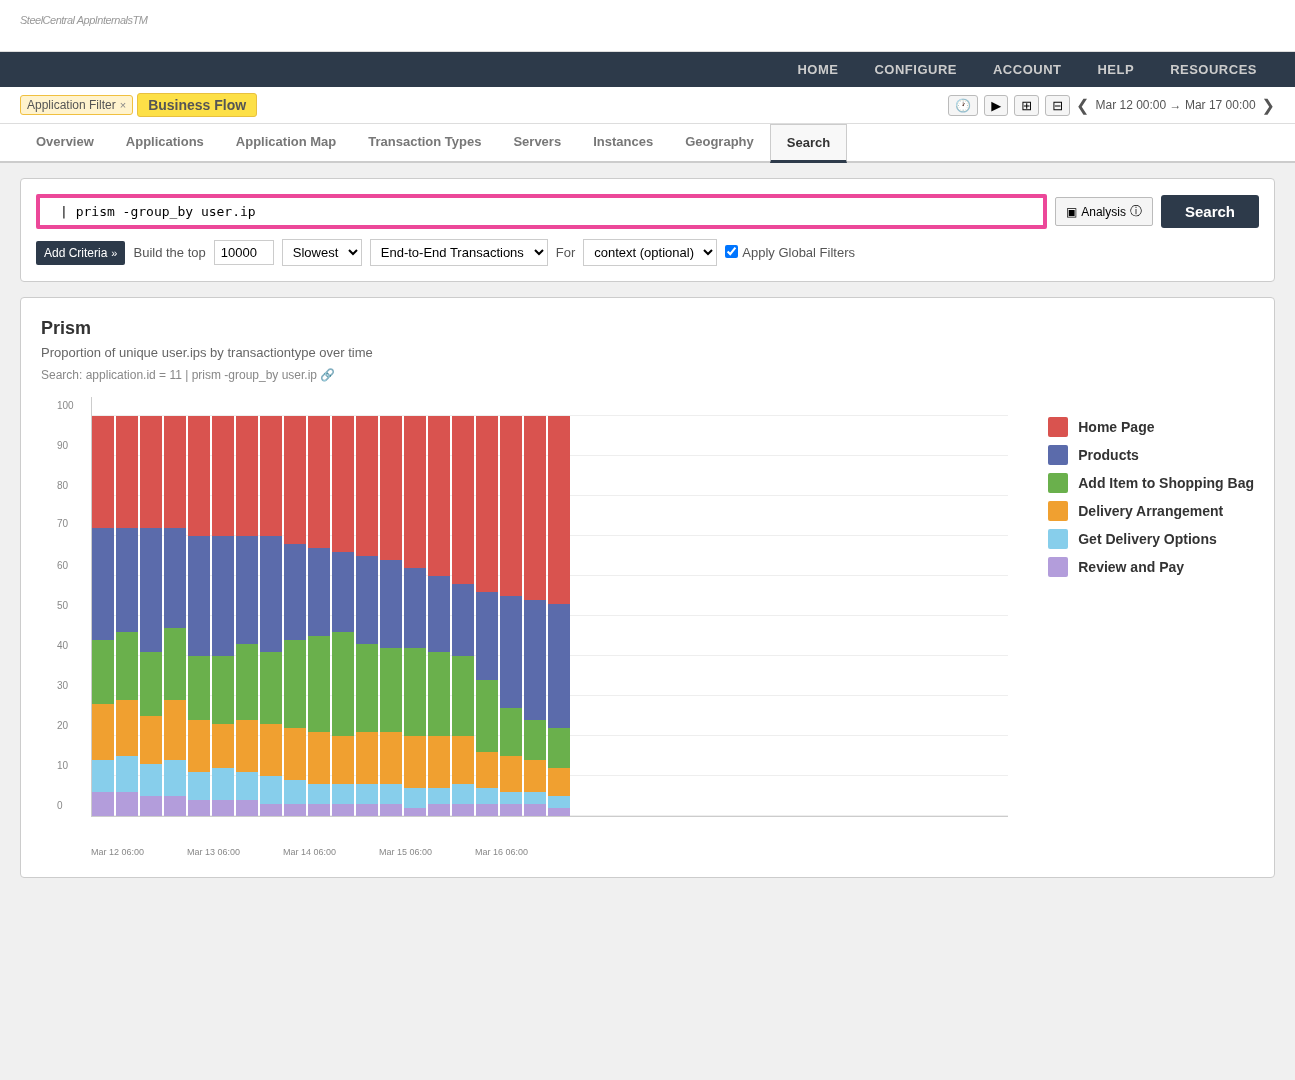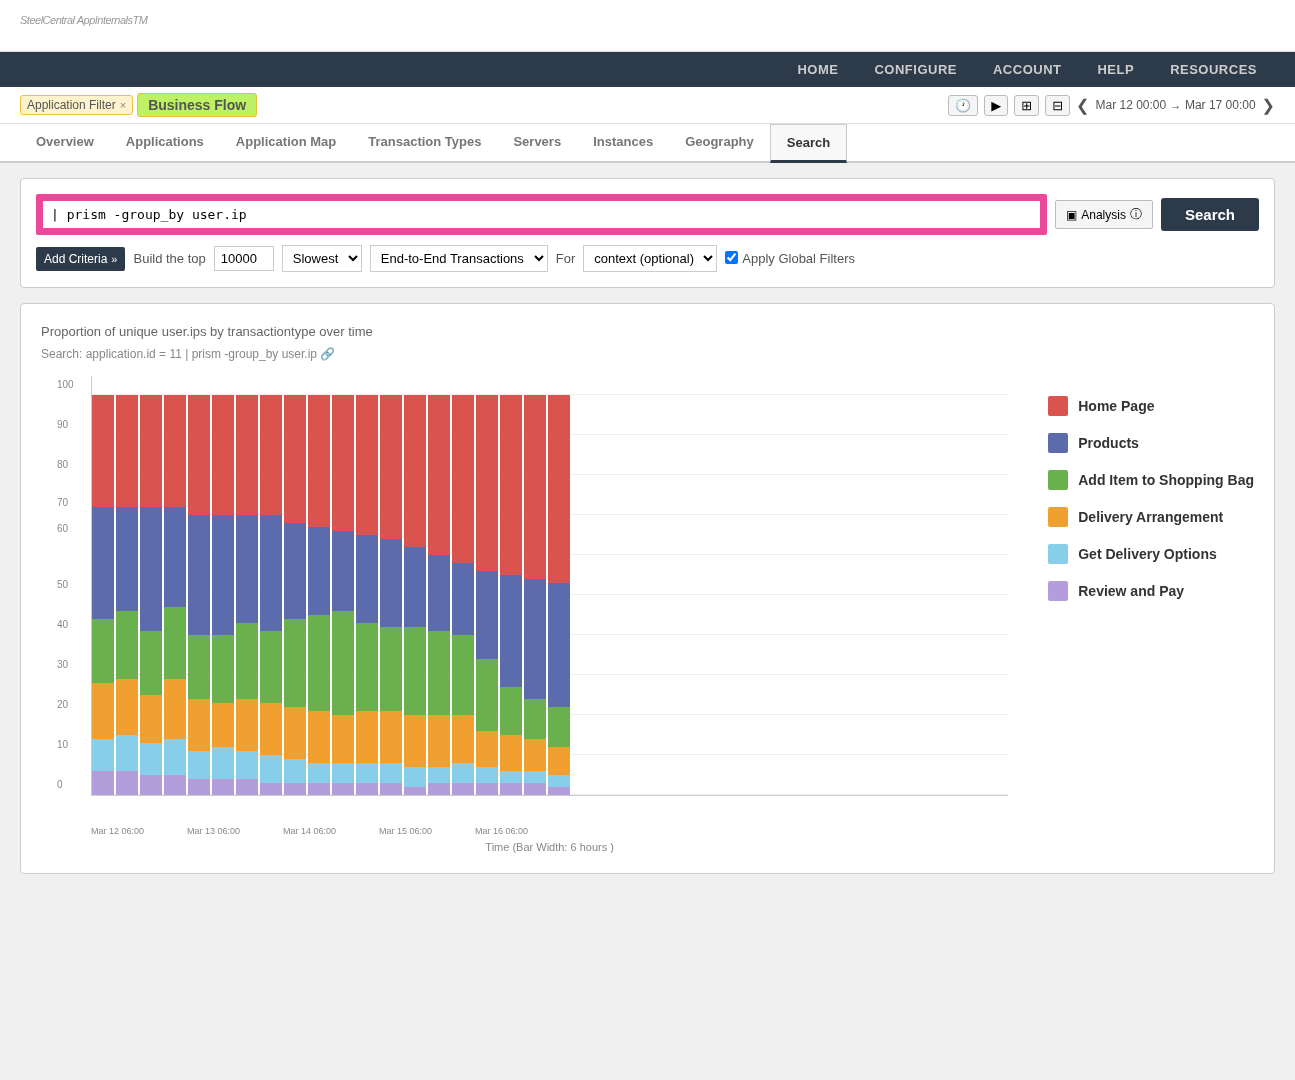--- a/index.html
+++ b/index.html
@@ -17,36 +17,36 @@
 
     
     #navbar { background: #2d3a4a; display: flex; justify-content: flex-end; padding: 0 20px; }
     .nav-item { color: #ccc; padding: 10px 18px; cursor: pointer; font-size: 13px; font-weight: bold; text-transform: uppercase; letter-spacing: 0.5px; }
 
     
     #filter-bar { background: #fff; display: flex; align-items: center; justify-content: space-between; padding: 6px 20px; border-bottom: 1px solid #ddd; }
     #filter-left { display: flex; align-items: center; gap: 4px; }
     .filter-tag { background: #fff3cd; border: 1px solid #f0c040; border-radius: 3px; padding: 2px 6px; font-size: 12px; color: #555; display: flex; align-items: center; gap: 4px; }
     .filter-tag .close-x { cursor: pointer; color: #888; font-size: 11px; }
-    .filter-business { background: #bef264; border: 1px solid #e8c040; border-radius: 3px; padding: 3px 10px; font-size: 14px; font-weight: bold; color: #555; }
+    .filter-business { background: #fde047; border: 1px solid #e8c040; border-radius: 3px; padding: 3px 10px; font-size: 14px; font-weight: bold; color: #555; }
     #filter-right { display: flex; align-items: center; gap: 6px; font-size: 12px; color: #555; }
     .time-btn { border: 1px solid #bbb; background: #f5f5f5; border-radius: 3px; padding: 2px 6px; cursor: pointer; font-size: 13px; }
     .time-range { font-size: 12px; color: #555; }
     .time-nav { cursor: pointer; font-size: 16px; color: #555; }
 
     
     #tabs { background: #fff; display: flex; border-bottom: 2px solid #ccc; padding: 0 20px; }
     .tab { padding: 10px 16px; cursor: pointer; color: #777; font-size: 13px; border-bottom: 3px solid transparent; margin-bottom: -2px; font-weight: bold; }
     .tab.active { color: #333; border-bottom: 3px solid #2d3a4a; background: #f8f8f8; border-top: 1px solid #ccc; border-left: 1px solid #ccc; border-right: 1px solid #ccc; }
 
     
     #main { padding: 15px 20px; }
     #search-panel { background: #fff; border: 1px solid #ccc; border-radius: 4px; padding: 15px; margin-bottom: 15px; }
     #search-row1 { display: flex; align-items: center; gap: 8px; margin-bottom: 10px; }
-    #search-input { flex: 1; border: 7px solid #ec4899; padding: 6px 8px; font-size: 13px; font-family: monospace; border-radius: 2px; }
+    #search-input { flex: 1; border: 4px solid #ec4899; padding: 6px 20px; font-size: 13px; font-family: monospace; border-radius: 2px; }
     #analysis-btn { background: #f5f5f5; border: 1px solid #bbb; padding: 5px 10px; cursor: pointer; font-size: 12px; border-radius: 2px; display: flex; align-items: center; gap: 4px; }
     #search-btn { background: #2d3a4a; color: #fff; border: none; padding: 8px 24px; font-size: 15px; font-weight: bold; cursor: pointer; border-radius: 3px; }
     #search-row2 { display: flex; align-items: center; gap: 8px; }
     #add-criteria-btn { background: #2d3a4a; color: #fff; border: none; padding: 5px 8px; cursor: pointer; font-size: 12px; border-radius: 2px; display: flex; align-items: center; gap: 4px; }
     #add-criteria-btn .chevrons { font-size: 11px; }
     .show-top-label { color: #555; font-size: 13px; }
     .show-top-input { border: 1px solid #ccc; padding: 4px 6px; width: 60px; font-size: 13px; }
     .criteria-select { border: 1px solid #ccc; padding: 4px 6px; font-size: 13px; background: #fff; }
     .for-label { color: #555; font-size: 13px; }
     .apply-filters { display: flex; align-items: flex-start; gap: 4px; font-size: 13px; color: #555; }
@@ -79,21 +79,21 @@
 
     .bar-group { display: flex; flex-direction: column-reverse; width: 22px; position: relative; }
     .bar-segment { width: 100%; transition: opacity 0.1s; }
 
     #x-axis-labels { display: flex; margin-left: 50px; font-size: 10px; color: #888; gap: 2px; margin-top: 5px; }
     .x-label { width: 22px; text-align: center; white-space: nowrap; font-size: 9px; overflow: visible; }
 
     #x-axis-title { text-align: center; font-size: 11px; color: #888; margin-top: 5px; margin-left: 50px; }
 
     
-    #legend { display: flex; flex-direction: column; gap: 17px; min-width: 200px; padding-top: 20px; }
+    #legend { display: flex; flex-direction: column; gap: 8px; min-width: 200px; padding-top: 20px; }
     .legend-item { display: flex; align-items: center; gap: 10px; font-size: 14px; font-weight: bold; color: #333; }
     .legend-color { width: 20px; height: 20px; border-radius: 2px; flex-shrink: 0; }
   </style>
 </head>
 <body>
 
 <div id="header">
   <div id="app-title">
     <span>SteelCentral AppInternals</span><span>TM</span>
   </div>
@@ -161,20 +161,21 @@
       <span class="for-label">For</span>
       <select class="criteria-select"><option>context (optional)</option></select>
       <div class="apply-filters">
         <input type="checkbox" checked="" style="">
         <span>Apply Global Filters</span>
       </div>
     </div>
   </div>
 
   <div id="chart-panel">
+    <div id="chart-title">Prism</div>
     <div id="chart-subtitle">Proportion of unique user.ips by transactiontype over time</div>
     <div id="chart-search-info">
       <span>Search: application.id = 11 | prism -group_by user.ip</span>
       <span class="link-icon">🔗</span>
     </div>
 
     <div id="chart-container">
       <div id="chart-area">
         <div id="stacked-chart">
           <div class="y-axis-label">Proportion of User.Ips</div>
@@ -186,21 +187,21 @@
               <span class="y-tick-label" style="bottom: 40px;">10</span>
               <div class="y-tick" style="bottom: 80px; left: 0px;"></div>
               <span class="y-tick-label" style="bottom: 80px;">20</span>
               <div class="y-tick" style="bottom: 120px; left: 0px;"></div>
               <span class="y-tick-label" style="bottom: 120px;">30</span>
               <div class="y-tick" style="bottom: 160px; left: 0px;"></div>
               <span class="y-tick-label" style="bottom: 160px;">40</span>
               <div class="y-tick" style="bottom: 200px; left: 0px;"></div>
               <span class="y-tick-label" style="bottom: 200px;">50</span>
               <div class="y-tick" style="bottom: 240px; left: 0px;"></div>
-              <span class="y-tick-label" style="bottom: 256px;">60</span>
+              <span class="y-tick-label" style="bottom: 240px;">60</span>
               <div class="y-tick" style="bottom: 280px; left: 0px;"></div>
               <span class="y-tick-label" style="bottom: 282px;">70</span>
               <div class="y-tick" style="bottom: 320px; left: 0px;"></div>
               <span class="y-tick-label" style="bottom: 320px;">80</span>
               <div class="y-tick" style="bottom: 360px; left: 0px;"></div>
               <span class="y-tick-label" style="bottom: 360px;">90</span>
               <div class="y-tick" style="bottom: 400px; left: 0px;"></div>
               <span class="y-tick-label" style="bottom: 400px;">100</span>
             </div>
 
@@ -381,21 +382,20 @@
             <span class="x-label"></span>
             <span class="x-label">Mar 15 06:00</span>
             <span class="x-label"></span>
             <span class="x-label"></span>
             <span class="x-label"></span>
             <span class="x-label">Mar 16 06:00</span>
             <span class="x-label"></span>
             <span class="x-label"></span>
             <span class="x-label"></span>
           </div>
-        <div id="x-axis-title">Time (Bar Width: 6 hours )</div>
       </div>
 
       <div id="legend">
 
       <div class="legend-item">
             <div class="legend-color" style="background: rgb(217, 83, 79);"></div>
             <span>Home Page</span>
           </div>
           <div class="legend-item">
             <div class="legend-color" style="background: rgb(91, 107, 171);"></div>

